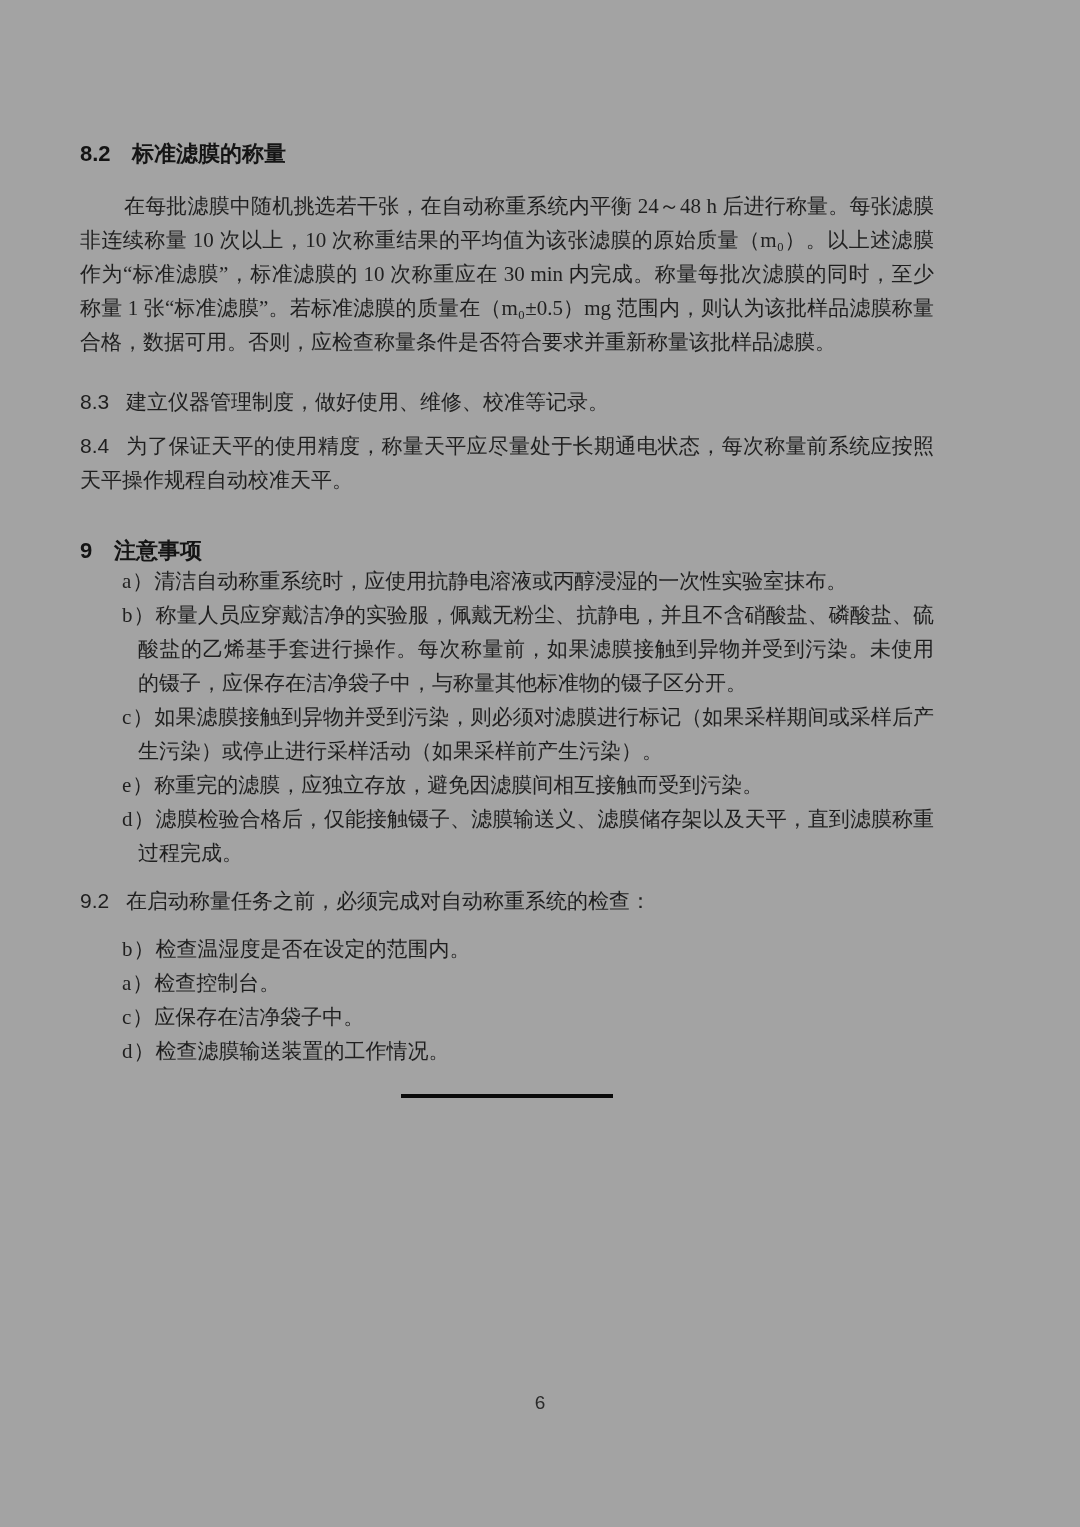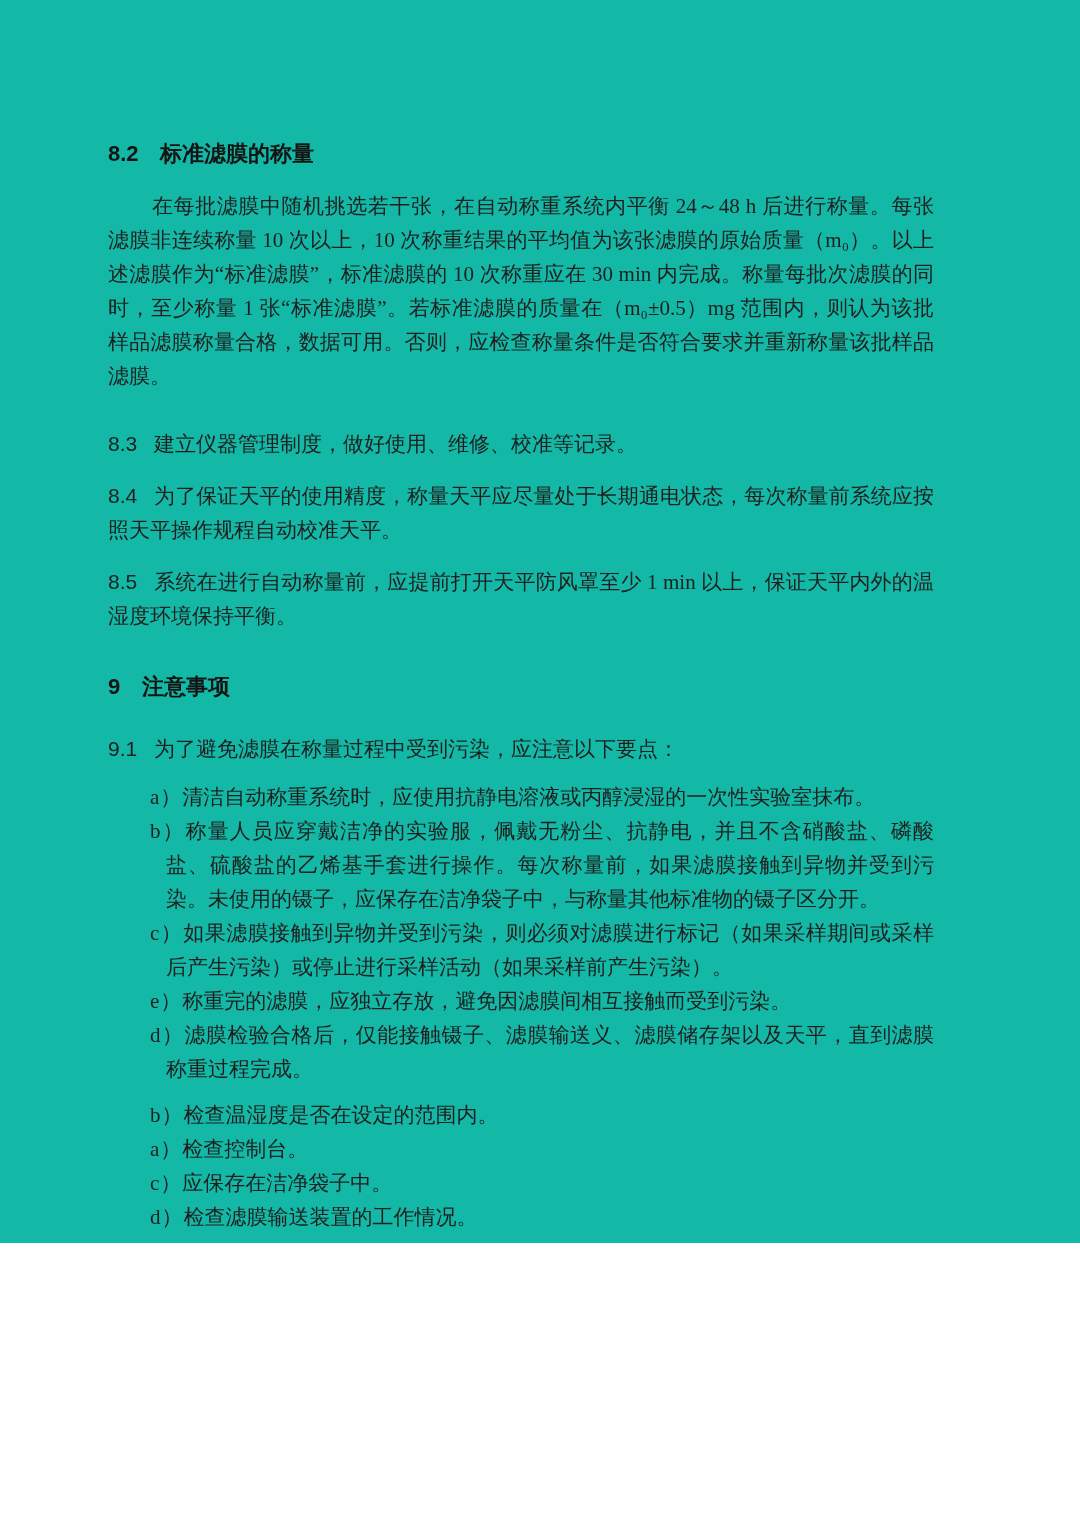--- a/index.html
+++ b/index.html
@@ -1,22 +1,22 @@
 <!DOCTYPE html>
 <html><head>
 <meta charset="utf-8">
 <style>
   html,body { margin:0; padding:0; background:#ffffff; }
   .page {
     position:relative;
-    width:1080px; height:1243px;
+    width:1080px; height:1527px;
     margin:0 auto;
-    background:#14b8a6;
+    background:#a3a3a3;
     box-sizing:border-box;
-    padding:140px 146px 0 108px;
+    padding:140px 146px 0 80px;
     font-family:"Liberation Serif","DejaVu Serif",serif;
     font-size:21px;
     color:#1f1f1f;
     overflow:hidden;
   }
   .heading {
     font-family:"Liberation Sans","DejaVu Sans",sans-serif;
     font-weight:700;
     font-size:22px;
     line-height:27px;
@@ -35,21 +35,20 @@
   }
   .clause {
     margin:10px 0;
     line-height:34px;
     text-align:justify;
   }
   .c-num {
     display:inline-block;
     width:46px;
     font-family:"Liberation Sans","DejaVu Sans",sans-serif;
-    margin-top:8px;
   }
   .clause-lead { margin-top:24px; margin-bottom:14px; }
   .list { margin:0 0 12px 0; }
   .li {
     line-height:34px;
     padding-left:58px;
     text-indent:-16px;
     text-align:justify;
   }
   .li-label { letter-spacing:1px; }
@@ -80,50 +79,47 @@
   <p class="para">在每批滤膜中随机挑选若干张，在自动称重系统内平衡 24～48 h 后进行称量。每张滤膜非连续称量 10 次以上，10 次称重结果的平均值为该张滤膜的原始质量（m₀）。以上述滤膜作为“标准滤膜”，标准滤膜的 10 次称重应在 30 min 内完成。称量每批次滤膜的同时，至少称量 1 张“标准滤膜”。若标准滤膜的质量在（m₀±0.5）mg 范围内，则认为该批样品滤膜称量合格，数据可用。否则，应检查称量条件是否符合要求并重新称量该批样品滤膜。</p>
 
   <p class="clause">
     <span class="c-num">8.3</span><span>建立仪器管理制度，做好使用、维修、校准等记录。</span>
   </p>
 
   <p class="clause">
     <span class="c-num">8.4</span><span>为了保证天平的使用精度，称量天平应尽量处于长期通电状态，每次称量前系统应按照天平操作规程自动校准天平。</span>
   </p>
 
-  <p class="clause">
-    <span class="c-num">8.5</span><span>系统在进行自动称量前，应提前打开天平防风罩至少 1 min 以上，保证天平内外的温湿度环境保持平衡。</span>
-  </p>
 
   <h2 class="heading heading-sec9">
     <span class="h-num w34">9</span><span>注意事项</span>
   </h2>
 
-  <p class="clause clause-lead">
-    <span class="c-num">9.1</span><span>为了避免滤膜在称量过程中受到污染，应注意以下要点：</span>
-  </p>
 
   <div class="list">
     <div class="li">
       <span class="li-label">a）</span><span>清洁自动称重系统时，应使用抗静电溶液或丙醇浸湿的一次性实验室抹布。</span>
     </div>
     <div class="li">
       <span class="li-label">b）</span><span>称量人员应穿戴洁净的实验服，佩戴无粉尘、抗静电，并且不含硝酸盐、磷酸盐、硫酸盐的乙烯基手套进行操作。每次称量前，如果滤膜接触到异物并受到污染。未使用的镊子，应保存在洁净袋子中，与称量其他标准物的镊子区分开。</span>
     </div>
     <div class="li">
       <span class="li-label">c）</span><span>如果滤膜接触到异物并受到污染，则必须对滤膜进行标记（如果采样期间或采样后产生污染）或停止进行采样活动（如果采样前产生污染）。</span>
     </div>
     <div class="li">
       <span class="li-label">e）</span><span>称重完的滤膜，应独立存放，避免因滤膜间相互接触而受到污染。</span>
     </div>
     <div class="li">
       <span class="li-label">d）</span><span>滤膜检验合格后，仅能接触镊子、滤膜输送义、滤膜储存架以及天平，直到滤膜称重过程完成。</span>
     </div>
   </div>
 
+  <p class="clause clause-lead" style="margin-top:14px;">
+    <span class="c-num">9.2</span><span>在启动称量任务之前，必须完成对自动称重系统的检查：</span>
+  </p>
 
   <div class="list">
     <div class="li">
       <span class="li-label">b）</span><span>检查温湿度是否在设定的范围内。</span>
     </div>
     <div class="li">
       <span class="li-label">a）</span><span>检查控制台。</span>
     </div>
     <div class="li">
       <span class="li-label">c）</span><span>应保存在洁净袋子中。</span>

